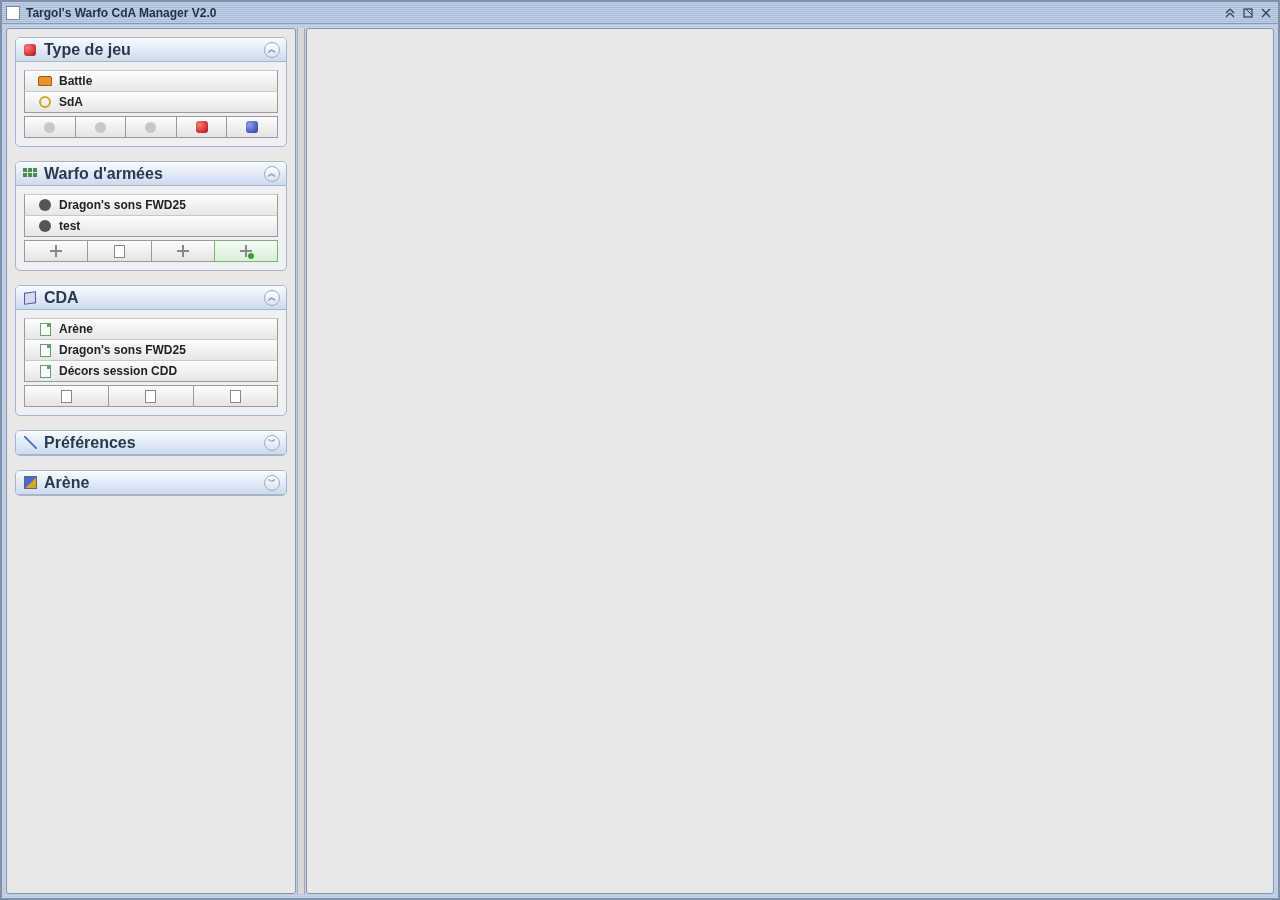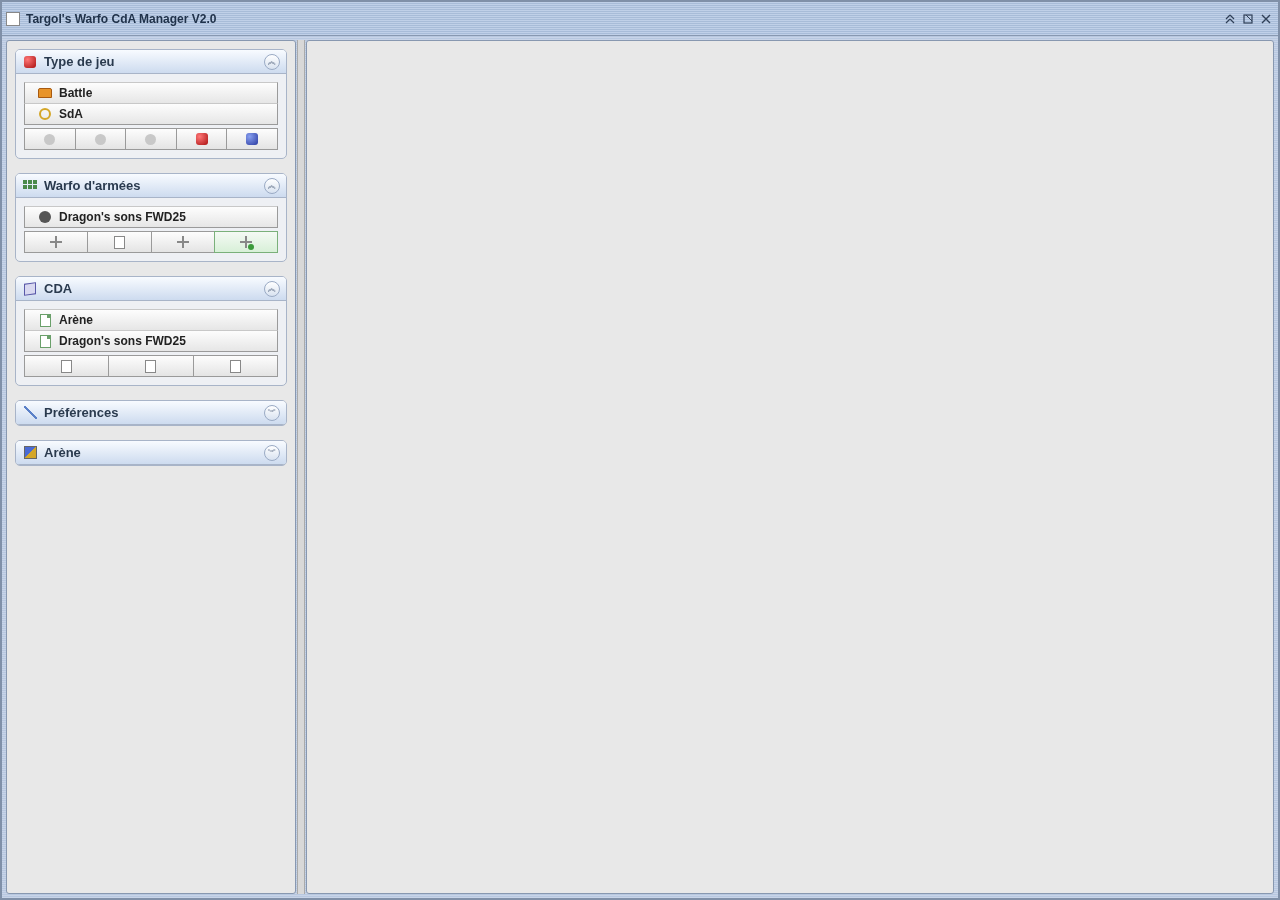--- a/index.html
+++ b/index.html
@@ -13,21 +13,21 @@
   }
   .window {
     width: 1280px;
     height: 900px;
     border: 2px solid #8090a8;
     background: repeating-linear-gradient(0deg, #c8d4e8 0, #c8d4e8 1px, #b8c8e0 1px, #b8c8e0 2px);
     display: flex;
     flex-direction: column;
   }
   .titlebar {
-    height: 34px;
+    height: 22px;
     background: repeating-linear-gradient(0deg, #c0d0e8 0, #c0d0e8 1px, #a8bcd8 1px, #a8bcd8 2px);
     display: flex;
     align-items: center;
     padding: 0 4px;
     border-bottom: 1px solid #8898b0;
   }
   .titlebar .app-icon {
     width: 14px; height: 14px;
     background: #fff;
     border: 1px solid #888;
@@ -97,21 +97,21 @@
     width: 16px; height: 16px;
     margin-right: 6px;
     display: flex;
     align-items: center;
     justify-content: center;
   }
   .panel-header .ph-title {
     flex: 1;
     font-weight: bold;
     color: #2a3a4e;
-    font-size: 13px;
+    font-size: 16px;
   }
   .panel-header .ph-toggle {
     width: 16px; height: 16px;
     border: 1px solid #9aaac4;
     border-radius: 8px;
     background: linear-gradient(#fff,#d8e2f0);
     display: flex;
     align-items: center;
     justify-content: center;
     color: #5a6a84;
@@ -278,20 +278,26 @@
           <span class="ph-toggle">︽</span>
         </div>
         <div class="panel-body">
           <div class="list">
             <div class="list-row">
               <span class="row-icon">
                   <span class="ic-skull"></span>
                 </span>
               <span class="row-label">Dragon's sons FWD25</span>
             </div>
+            <div class="list-row">
+              <span class="row-icon">
+                  <span class="ic-skull"></span>
+                </span>
+              <span class="row-label">test</span>
+            </div>
           </div>
           <div class="btnrow">
             <div class="tb-btn disabled">
                 <span class="ic-tree"></span>
               </div>
             <div class="tb-btn disabled">
                 <span class="ic-doc"></span>
               </div>
             <div class="tb-btn disabled">
                 <span class="ic-tree"></span>
@@ -317,20 +323,26 @@
               <span class="row-icon">
                   <span class="ic-page"></span>
                 </span>
               <span class="row-label">Arène</span>
             </div>
             <div class="list-row">
               <span class="row-icon">
                   <span class="ic-page"></span>
                 </span>
               <span class="row-label">Dragon's sons FWD25</span>
+            </div>
+            <div class="list-row">
+              <span class="row-icon">
+                  <span class="ic-page"></span>
+                </span>
+              <span class="row-label">Décors session CDD</span>
             </div>
           </div>
           <div class="btnrow">
             <div class="tb-btn disabled">
                 <span class="ic-doc"></span>
               </div>
             <div class="tb-btn disabled">
                 <span class="ic-doc"></span>
               </div>
             <div class="tb-btn disabled">

